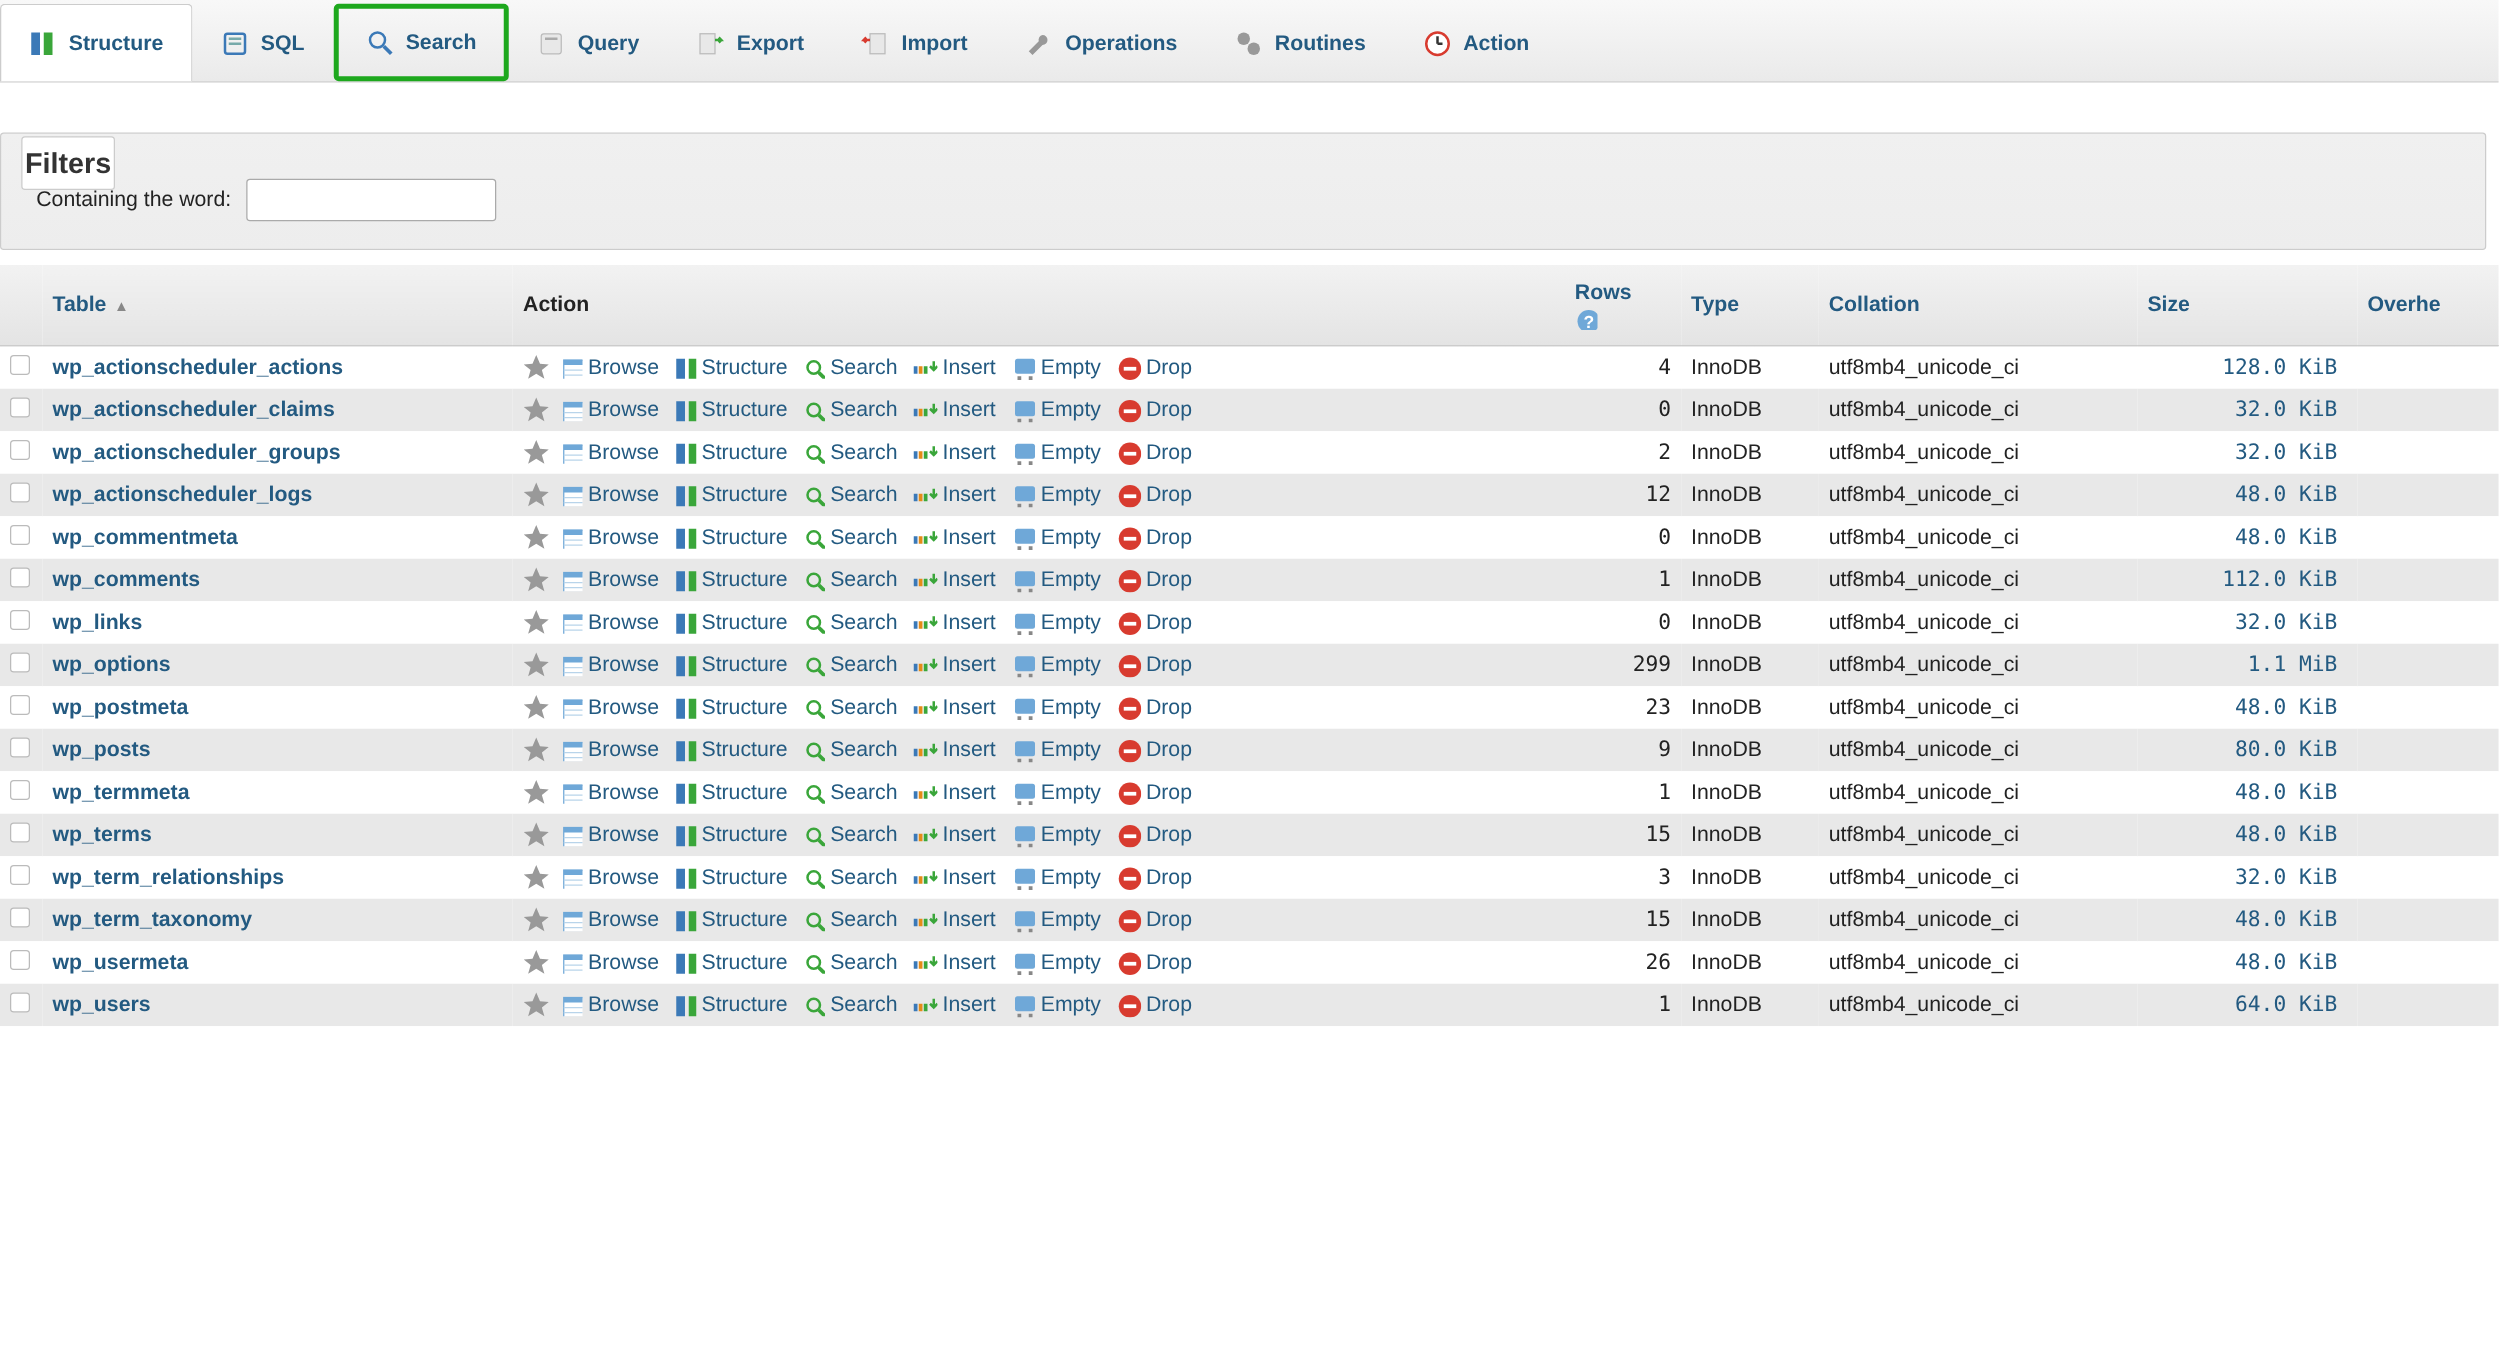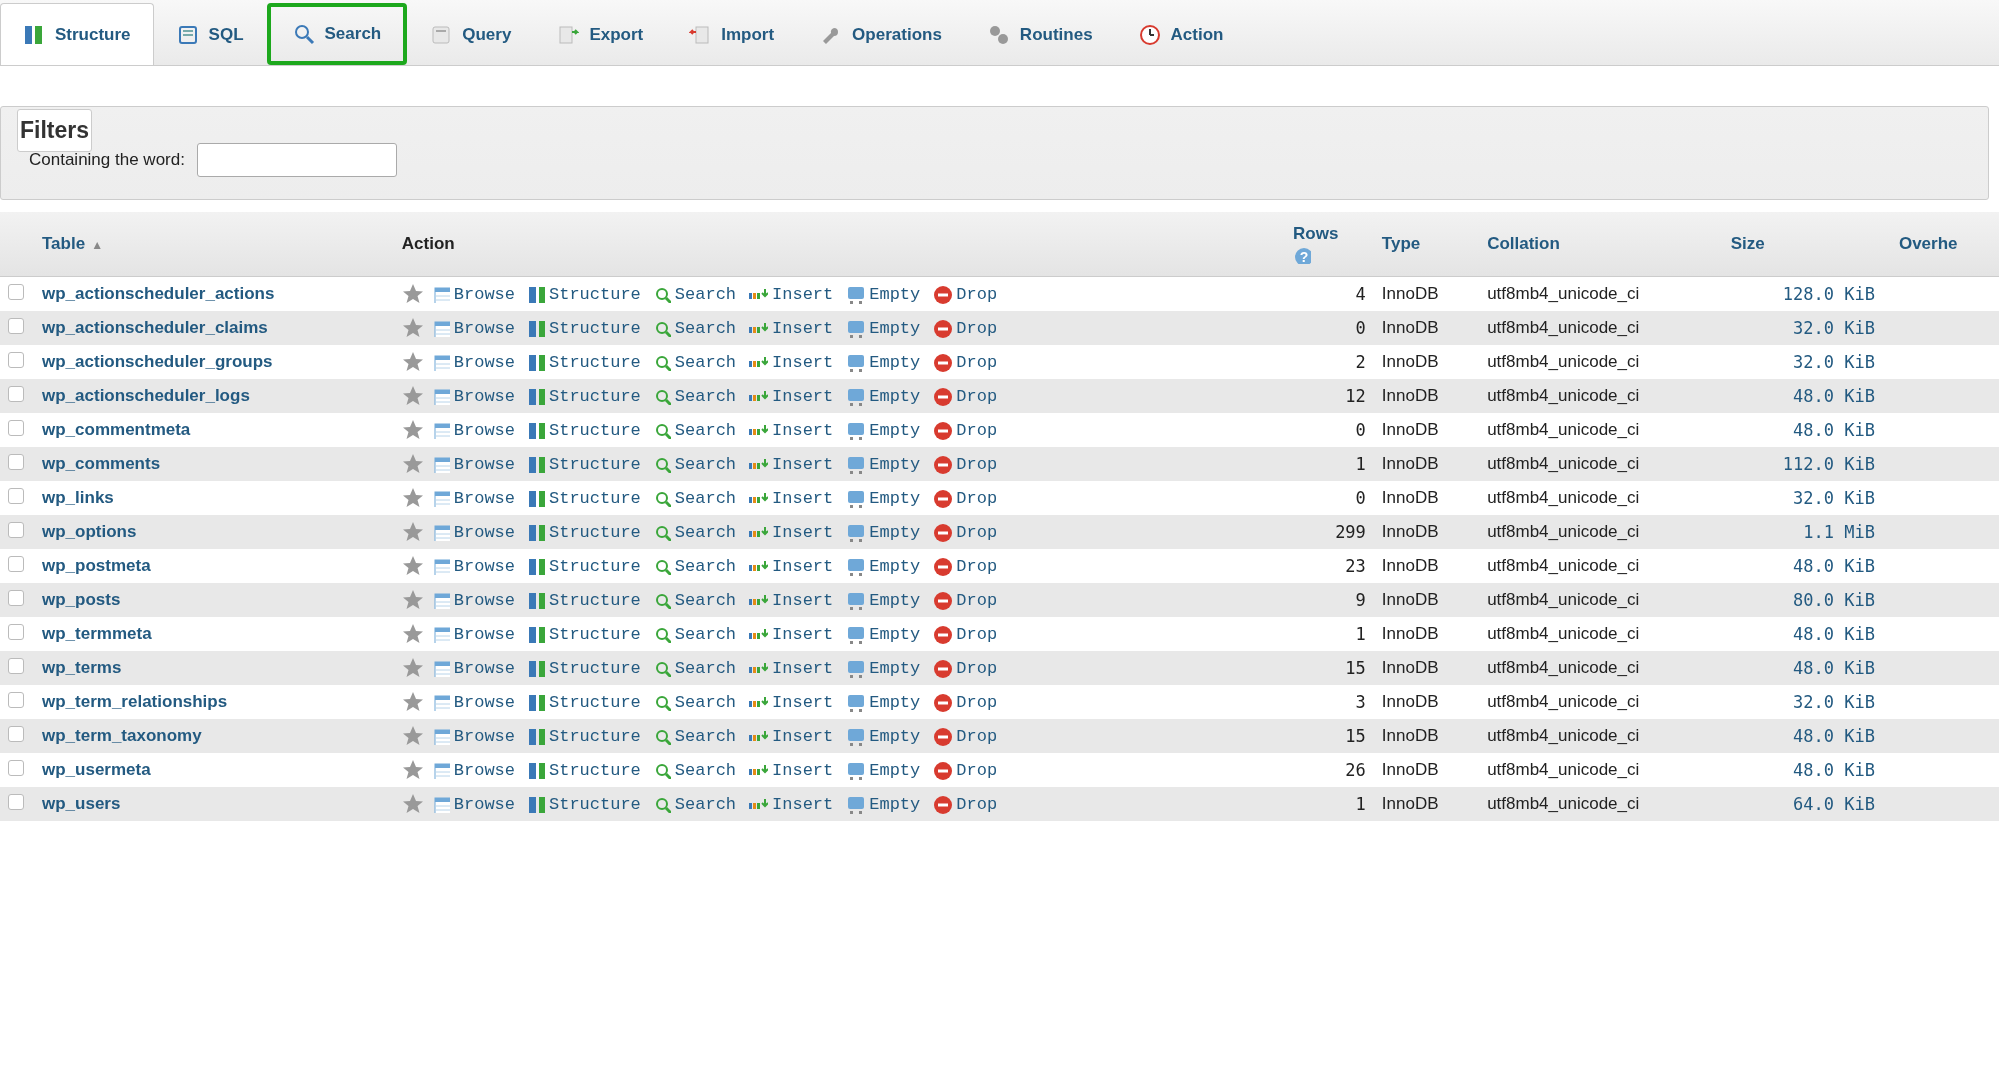--- a/index.html
+++ b/index.html
@@ -20,21 +20,21 @@
 
   table { width: 100%; border-collapse: collapse; margin-top: 12px; }
   thead th { text-align: left; font-weight: 700; color: #235a81; padding: 12px 8px; background: linear-gradient(#f2f2f2,#e4e4e4); border-bottom: 1px solid #ccc; }
   thead th.dark { color: #222; }
   tbody tr:nth-child(odd) { background: #fff; }
   tbody tr:nth-child(even) { background: #e8e8e8; }
   tbody td { padding: 6px 8px; white-space: nowrap; vertical-align: middle; }
   .chk { width: 16px; height: 16px; border: 1px solid #bbb; border-radius: 3px; display: inline-block; background: #fff; }
   .tname { color: #235a81; font-weight: 700; }
   .star { width: 22px; height: 22px; display: inline-block; }
-  .actions { display: flex; align-items: center; gap: 4px; font-family: Liberation Mono, monospace; }
+  .actions { display: flex; align-items: center; gap: 4px; }
   .alink { color: #235a81; display: inline-flex; align-items: center; gap: 4px; padding: 0 4px; }
   .rows-col { text-align: right; color: #222; font-family: Menlo, Consolas, monospace; }
   .type-col { color: #222; }
   .coll-col { color: #222; }
   .size-col { color: #235a81; font-family: Menlo, Consolas, monospace; text-align: right; padding-right: 16px; }
   .head-rows { display: flex; flex-direction: column; align-items: flex-start; gap: 2px; }
   .sort-arrow { font-size: 12px; color: #888; margin-left: 6px; }
 
   svg { display: block; }
 

